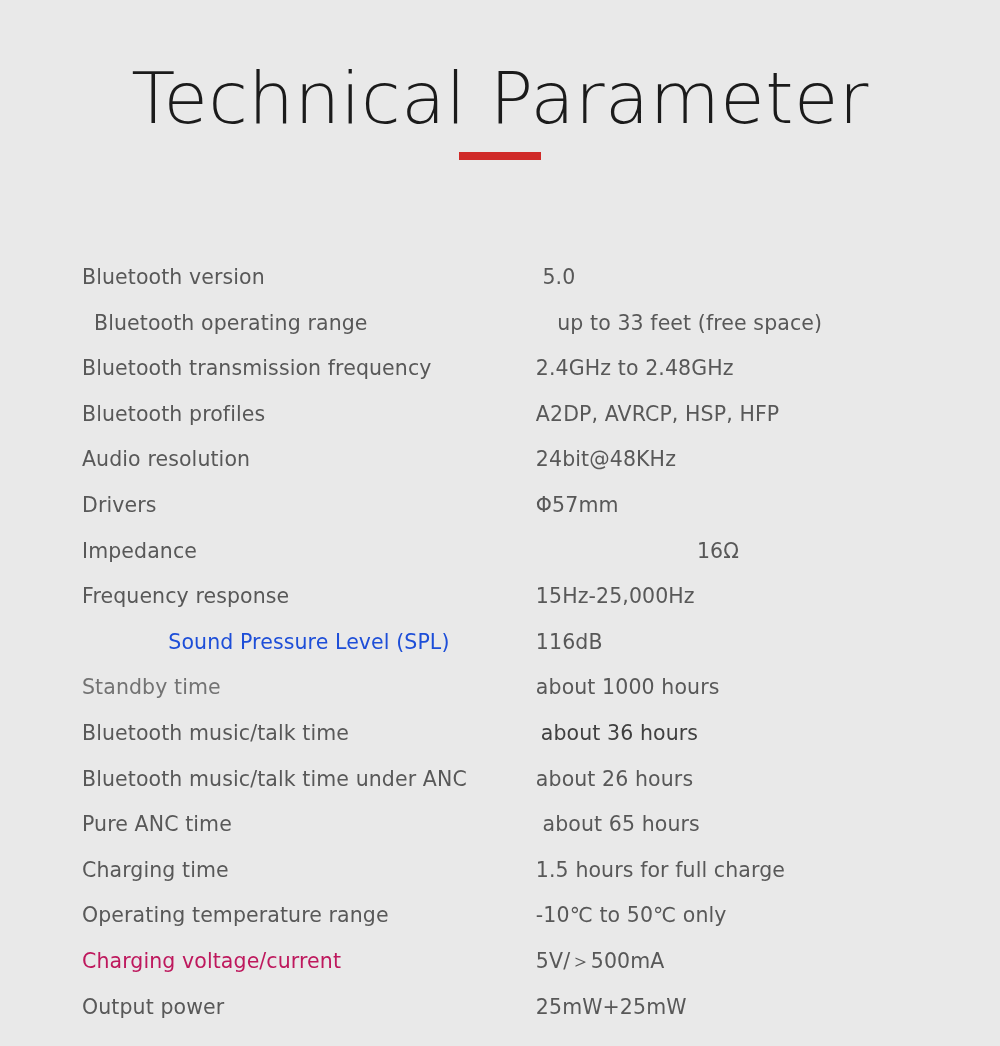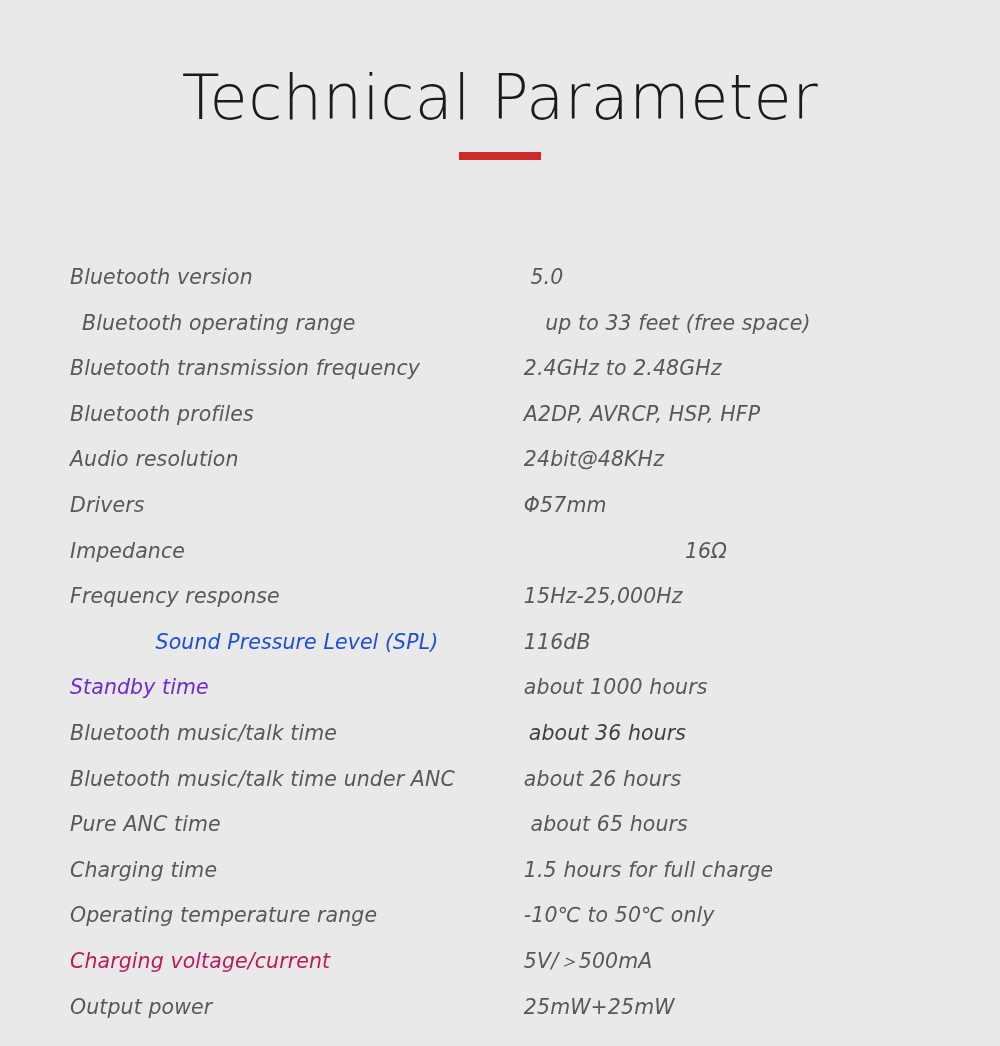--- a/index.html
+++ b/index.html
@@ -23,42 +23,41 @@
   }
 
   
   .header {
     padding-top: 58px;
     text-align: center;
   }
   .page-title {
     font-family: "DejaVu Sans", sans-serif;
     font-weight: 300;
-    font-size: 62px;
+    font-size: 72px;
     line-height: 80px;
     letter-spacing: 0.5px;
     color: #1b1b1b;
     margin: 0;
     white-space: nowrap;
   }
   .title-rule {
     width: 82px;
     height: 8px;
     background: #d02a28;
     margin: 14px auto 0 auto;
     border-radius: 0;
   }
 
   
   .spec-table {
     position: absolute;
-    left: 0;
+    left: 12px;
     top: 255px;
     width: 888px;
-    font-style: italic;
   }
   .spec-row {
     display: flex;
     align-items: flex-start;
     height: 45.6px;
     line-height: 45.6px;
   }
   .spec-label,
   .spec-value {
     font-family: "DejaVu Sans", sans-serif;
@@ -122,21 +121,21 @@
       </div>
       <div class="spec-row">
         <div class="spec-label" style="color: rgb(88, 88, 88);">Frequency response</div>
         <div class="spec-value" style="color: rgb(88, 88, 88);">15Hz-25,000Hz</div>
       </div>
       <div class="spec-row">
         <div class="spec-label" style="color: #1d4ed8; text-align: center;">Sound Pressure Level (SPL)</div>
         <div class="spec-value" style="color: rgb(88, 88, 88);">116dB</div>
       </div>
       <div class="spec-row">
-        <div class="spec-label" style="color: #6d28d9;">Standby time</div>
+        <div class="spec-label" style="color: #737373;">Standby time</div>
         <div class="spec-value" style="color: rgb(88, 88, 88);">about 1000 hours</div>
       </div>
       <div class="spec-row">
         <div class="spec-label" style="color: rgb(88, 88, 88);">Bluetooth music/talk time</div>
         <div class="spec-value" style="color: #404040; margin-left: 11px;">about 36 hours</div>
       </div>
       <div class="spec-row">
         <div class="spec-label" style="color: rgb(88, 88, 88);">Bluetooth music/talk time under ANC</div>
         <div class="spec-value" style="color: rgb(88, 88, 88);">about 26 hours</div>
       </div>

